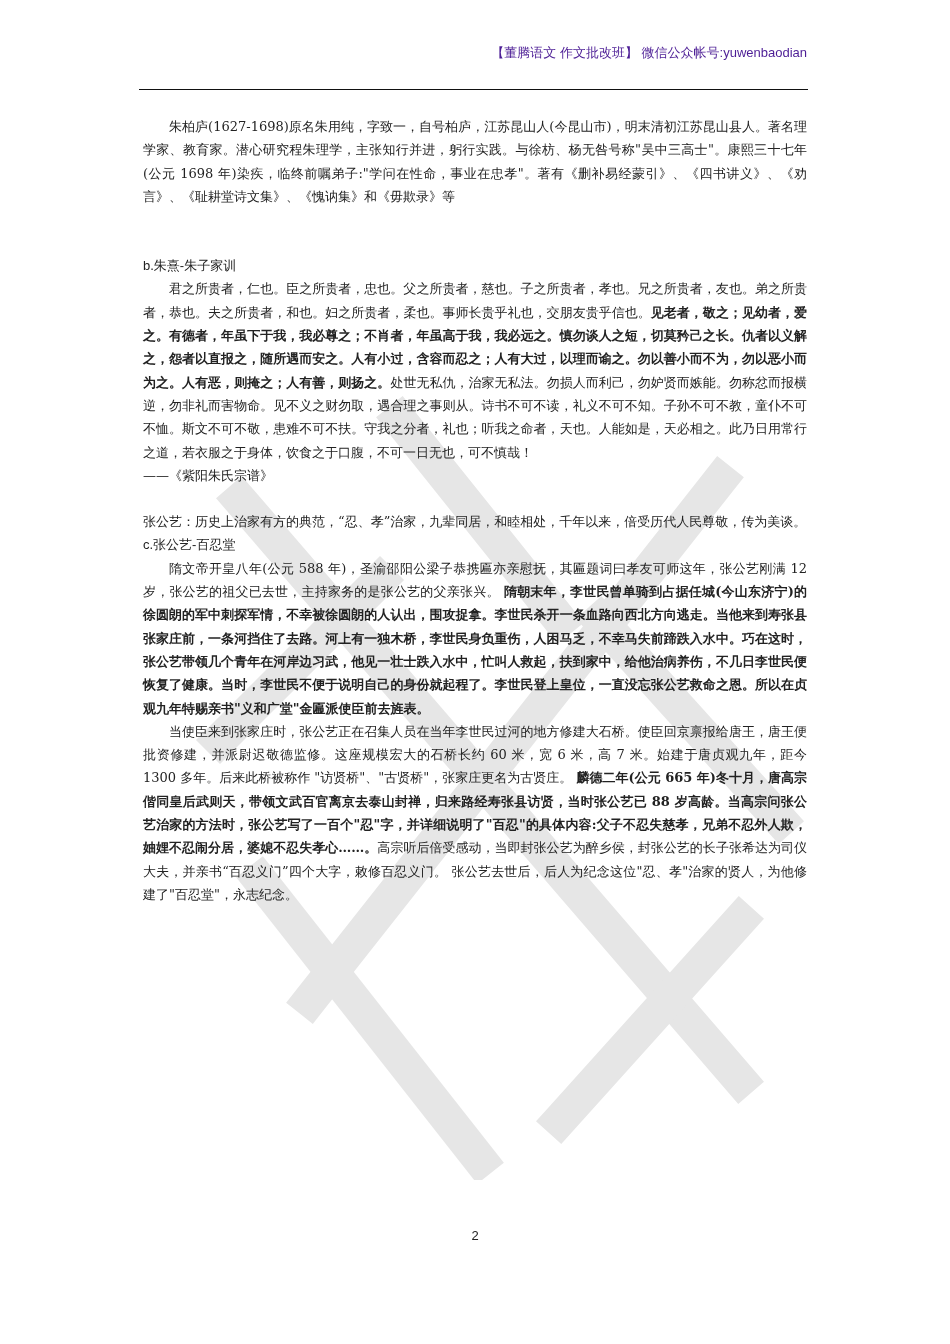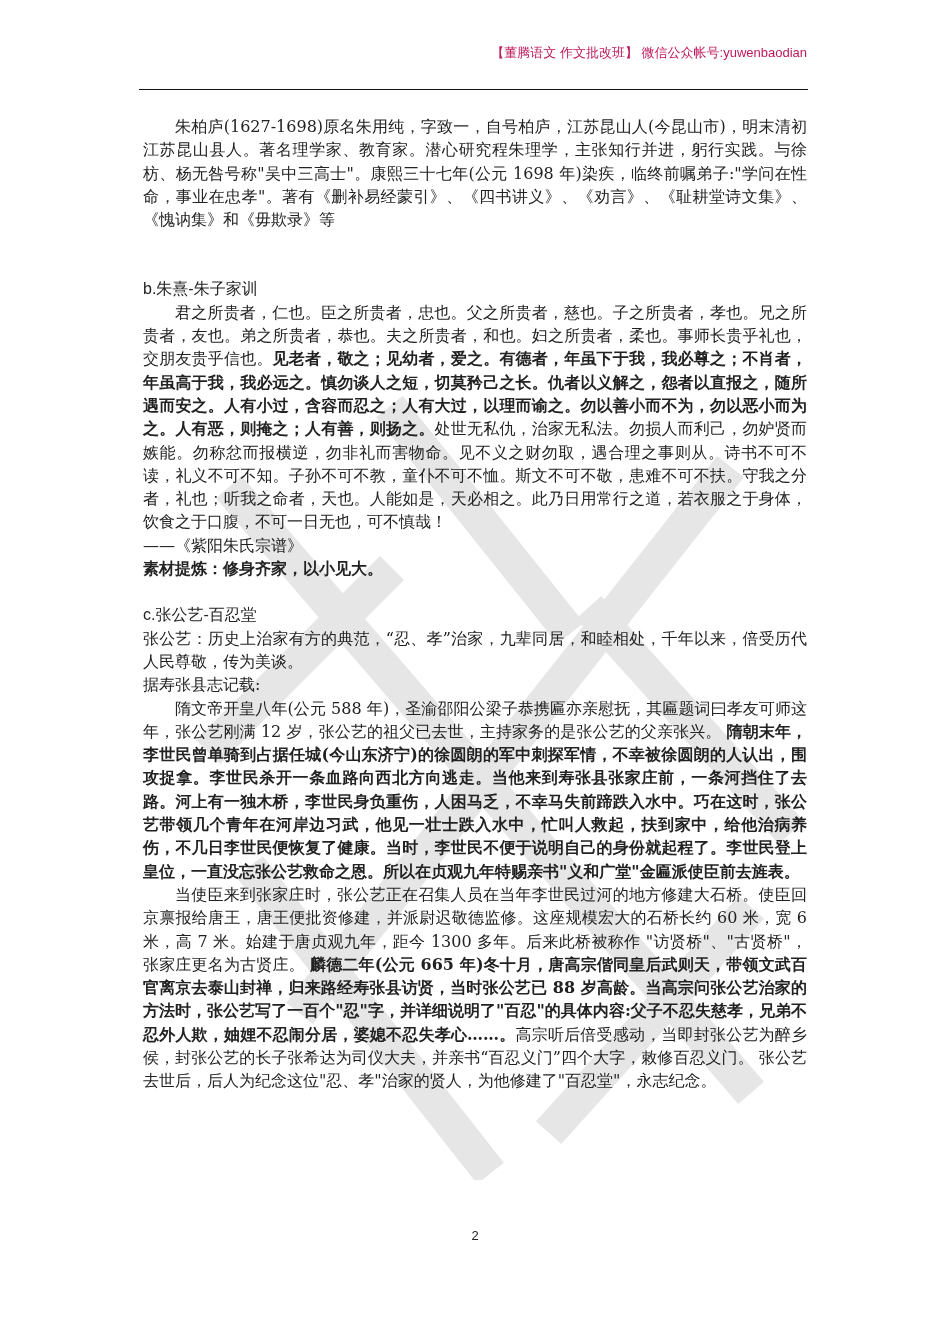--- a/index.html
+++ b/index.html
@@ -1,25 +1,25 @@
 <!DOCTYPE html>
 <html><head>
 <meta charset="utf-8">
 <style>
   html, body { margin: 0; padding: 0; background: #ffffff; }
   body { width: 950px; height: 1344px; position: relative; overflow: hidden;
          font-family: "DejaVu Serif", "Liberation Serif", serif; color: #222; }
   .watermark { position: absolute; left: 180px; top: 360px; width: 640px; height: 820px;
                pointer-events: none; z-index: 0; }
   .header { position: absolute; left: 143px; top: 44px; width: 664px; text-align: right;
-            font-family: "Liberation Sans", "DejaVu Sans", sans-serif; font-size: 13px; color: #be185d; }
+            font-family: "Liberation Sans", "DejaVu Sans", sans-serif; font-size: 13px; color: #4c1d95; }
   .header-rule { position: absolute; left: 139px; top: 89px; width: 669px; height: 0;
                  border-top: 1.5px solid #111; }
   .content { position: absolute; left: 143px; top: 115px; width: 664px; z-index: 1;
-             font-size: 16px; line-height: 23.3px; text-align: justify; }
+             font-size: 13px; line-height: 23.3px; text-align: justify; }
   .para { margin: 0; }
   .indent { text-indent: 2em; }
   .bold { font-weight: bold; }
   .gap { height: 23px; }
   .right { padding-right: 84px; }
   .sans { font-family: Liberation Sans, sans-serif; }
   .page-number { position: absolute; left: 0; width: 950px; top: 1228px; text-align: center;
                  font-family: "Liberation Sans", sans-serif; font-size: 13px; color: #222; }
 </style>
 </head>
@@ -41,23 +41,21 @@
 <div class="header-rule"></div>
 
 <div class="content">
   <p class="para indent">朱柏庐(1627-1698)原名朱用纯，字致一，自号柏庐，江苏昆山人(今昆山市)，明末清初江苏昆山县人。著名理学家、教育家。潜心研究程朱理学，主张知行并进，躬行实践。与徐枋、杨无咎号称"吴中三高士"。康熙三十七年(公元 1698 年)染疾，临终前嘱弟子:"学问在性命，事业在忠孝"。著有《删补易经蒙引》、《四书讲义》、《劝言》、《耻耕堂诗文集》、《愧讷集》和《毋欺录》等</p>
   <div class="gap"></div>
   <div class="gap"></div>
 
   <p class="para sans">b.朱熹-朱子家训</p>
   <p class="para indent"><span>君之所贵者，仁也。臣之所贵者，忠也。父之所贵者，慈也。子之所贵者，孝也。兄之所贵者，友也。弟之所贵者，恭也。夫之所贵者，和也。妇之所贵者，柔也。事师长贵乎礼也，交朋友贵乎信也。</span><span class="bold">见老者，敬之；见幼者，爱之。有德者，年虽下于我，我必尊之；不肖者，年虽高于我，我必远之。慎勿谈人之短，切莫矜己之长。仇者以义解之，怨者以直报之，随所遇而安之。人有小过，含容而忍之；人有大过，以理而谕之。勿以善小而不为，勿以恶小而为之。人有恶，则掩之；人有善，则扬之。</span><span>处世无私仇，治家无私法。勿损人而利己，勿妒贤而嫉能。勿称忿而报横逆，勿非礼而害物命。见不义之财勿取，遇合理之事则从。诗书不可不读，礼义不可不知。子孙不可不教，童仆不可不恤。斯文不可不敬，患难不可不扶。守我之分者，礼也；听我之命者，天也。人能如是，天必相之。此乃日用常行之道，若衣服之于身体，饮食之于口腹，不可一日无也，可不慎哉！</span></p>
   <p class="para right">——《紫阳朱氏宗谱》</p>
-  <p class="para bold">素材提炼：修身齐家，以小见大。</p>
   <div class="gap"></div>
 
+  <p class="para">张公艺：历史上治家有方的典范，“忍、孝”治家，九辈同居，和睦相处，千年以来，倍受历代人民尊敬，传为美谈。</p>
   <p class="para sans">c.张公艺-百忍堂</p>
-  <p class="para">张公艺：历史上治家有方的典范，“忍、孝”治家，九辈同居，和睦相处，千年以来，倍受历代人民尊敬，传为美谈。</p>
-  <p class="para">据寿张县志记载:</p>
   <p class="para indent"><span>隋文帝开皇八年(公元 588 年)，圣渝邵阳公梁子恭携匾亦亲慰抚，其匾题词曰孝友可师这年，张公艺刚满 12 岁，张公艺的祖父已去世，主持家务的是张公艺的父亲张兴。 </span><span class="bold">隋朝末年，李世民曾单骑到占据任城(今山东济宁)的徐圆朗的军中刺探军情，不幸被徐圆朗的人认出，围攻捉拿。李世民杀开一条血路向西北方向逃走。当他来到寿张县张家庄前，一条河挡住了去路。河上有一独木桥，李世民身负重伤，人困马乏，不幸马失前蹄跌入水中。巧在这时，张公艺带领几个青年在河岸边习武，他见一壮士跌入水中，忙叫人救起，扶到家中，给他治病养伤，不几日李世民便恢复了健康。当时，李世民不便于说明自己的身份就起程了。李世民登上皇位，一直没忘张公艺救命之恩。所以在贞观九年特赐亲书"义和广堂"金匾派使臣前去旌表。</span></p>
   <p class="para indent"><span>当使臣来到张家庄时，张公艺正在召集人员在当年李世民过河的地方修建大石桥。使臣回京禀报给唐王，唐王便批资修建，并派尉迟敬德监修。这座规模宏大的石桥长约 60 米，宽 6 米，高 7 米。始建于唐贞观九年，距今 1300 多年。后来此桥被称作 "访贤桥"、"古贤桥"，张家庄更名为古贤庄。 </span><span class="bold">麟德二年(公元 665 年)冬十月，唐高宗偕同皇后武则天，带领文武百官离京去泰山封禅，归来路经寿张县访贤，当时张公艺已 88 岁高龄。当高宗问张公艺治家的方法时，张公艺写了一百个"忍"字，并详细说明了"百忍"的具体内容:父子不忍失慈孝，兄弟不忍外人欺，妯娌不忍闹分居，婆媳不忍失孝心……。</span><span>高宗听后倍受感动，当即封张公艺为醉乡侯，封张公艺的长子张希达为司仪大夫，并亲书“百忍义门”四个大字，敕修百忍义门。 张公艺去世后，后人为纪念这位"忍、孝"治家的贤人，为他修建了"百忍堂"，永志纪念。</span></p>
 </div>
 
 <div class="page-number">2</div>
 
 </body></html>

